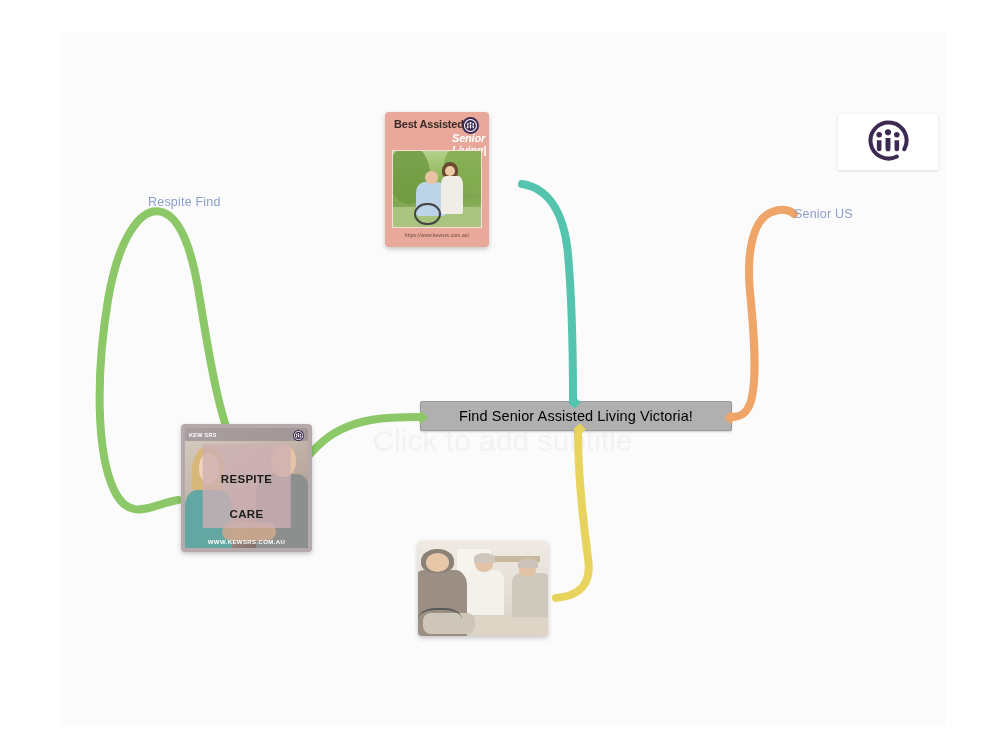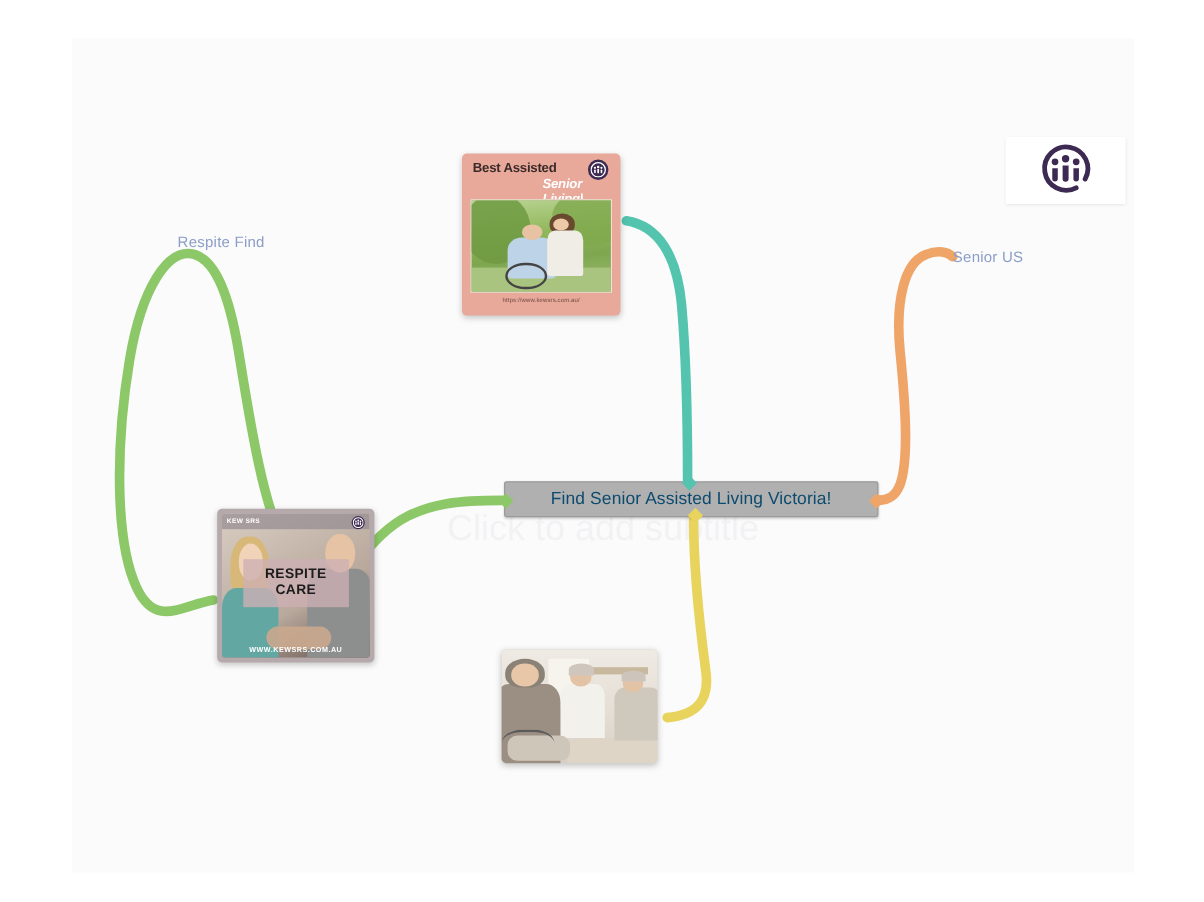--- a/index.html
+++ b/index.html
@@ -66,21 +66,21 @@
     background: #b0b0b0;
     border: 1px solid #9a9a9a;
     border-radius: 2px;
     display: flex;
     align-items: center;
     justify-content: center;
     box-shadow: 0 1px 2px rgba(0,0,0,.18);
   }
   #center-node .label {
     font-size: 14.5px;
-    color: #0c4a6e;
+    color: #000000;
     white-space: nowrap;
     letter-spacing: .1px;
   }
   
   .nub {
     position: absolute;
     width: 9px; height: 9px;
     transform: rotate(45deg);
   }
 
@@ -99,22 +99,22 @@
   .img-card {
     position: absolute;
     border-radius: 4px;
     overflow: hidden;
     box-shadow: 0 2px 5px rgba(0,0,0,.22);
     background: #fff;
   }
 
   
   #card-best {
-    left: 325px; top: 96px;
-    width: 132px; height: 135px;
+    left: 325px; top: 80px;
+    width: 104px; height: 135px;
     background: #e8a89a;
     padding: 6px 7px 5px 7px;
     display: flex; flex-direction: column;
   }
   #card-best .head {
     position: relative;
     height: 32px;
     flex: 0 0 32px;
   }
   #card-best .t1 {
@@ -193,20 +193,21 @@
     transform: translate(-50%,-50%);
     width: 72%; padding: 7px 0;
     background: rgba(205,175,180,.78);
     text-align: center;
   }
   #card-respite .cap span {
     display: block;
     font-size: 11.5px; font-weight: bold;
     color: #1c1c1c; line-height: 13px;
     letter-spacing: .3px;
+    margin-top: 22px;
   }
   #card-respite .url {
     position: absolute; left: 0; bottom: 3px; width: 100%;
     text-align: center;
     font-size: 6px; font-weight: bold; color: #ffffff;
     letter-spacing: .4px;
   }
   
   .scene-respite { position:absolute; inset:0; background:linear-gradient(160deg,#cdbfb4 0%,#b6a39a 55%,#6b5a52 100%); }
   .sr-wall { position:absolute; inset:0; background:linear-gradient(150deg,#d8cdc2 0%,#b9a89c 60%,#5d4e47 100%); }

